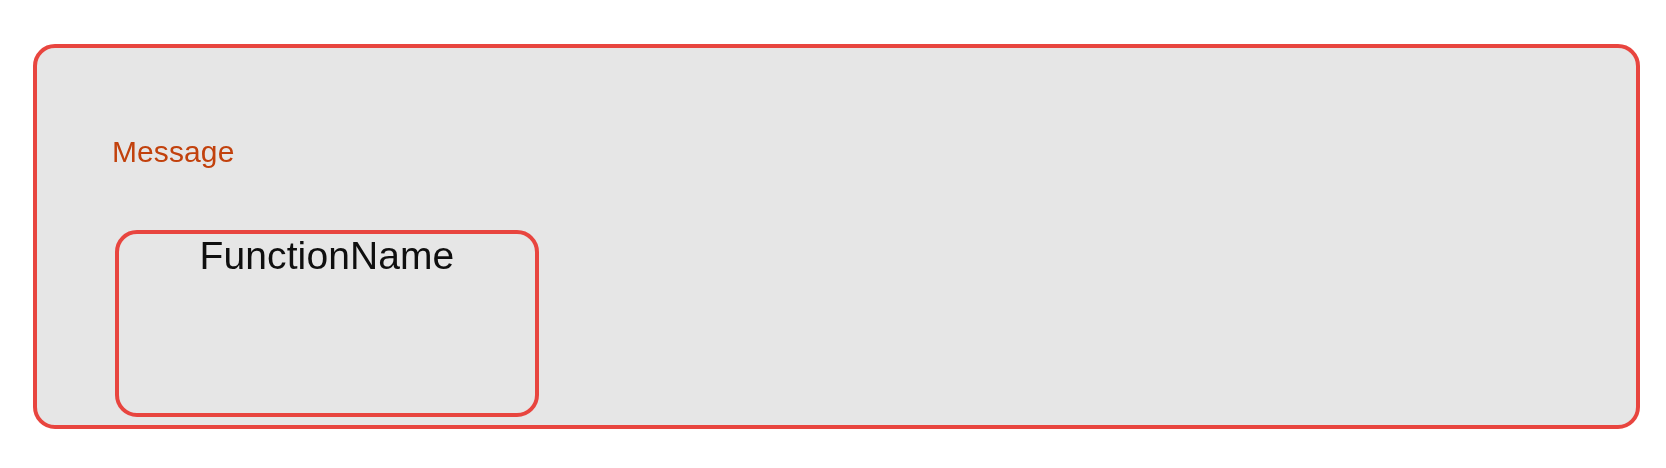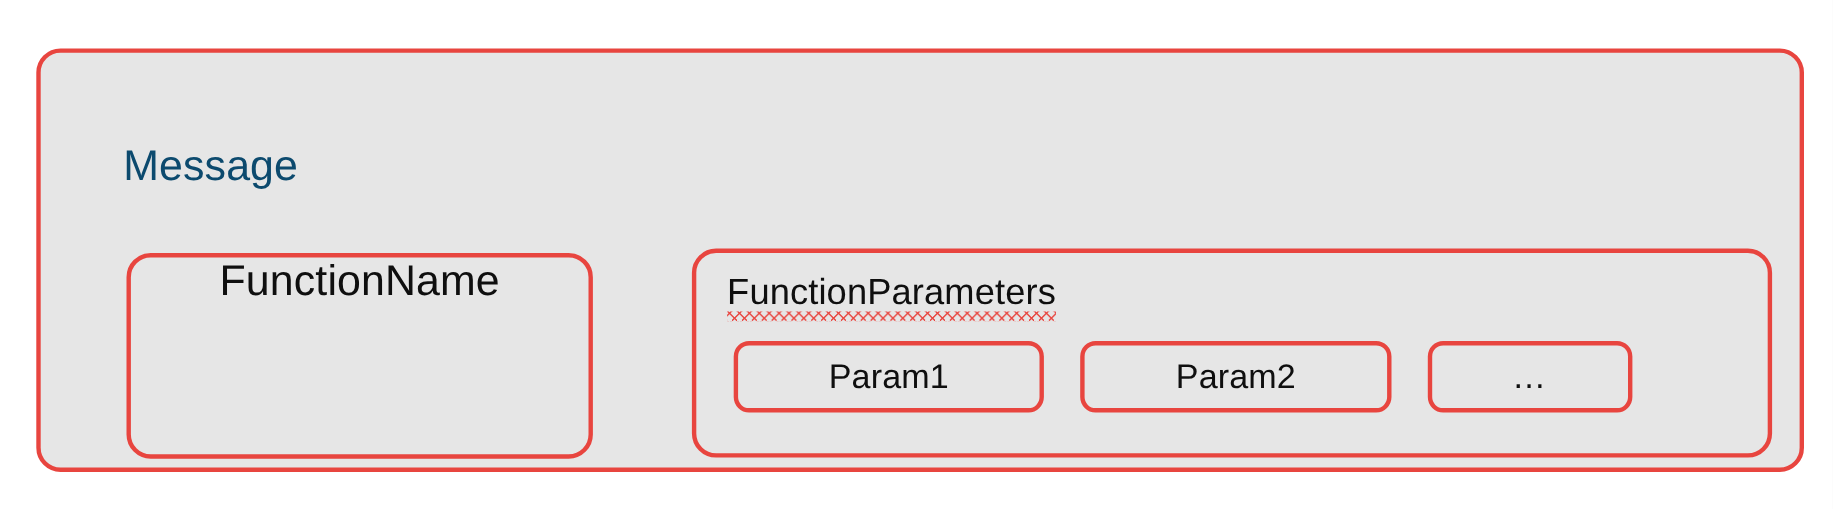--- a/index.html
+++ b/index.html
@@ -35,23 +35,23 @@
     left: 33px;
     top: 44px;
     width: 1607px;
     height: 385px;
   }
 
   #message-title {
     position: absolute;
     left: 75px;
     top: 82px;
-    font-size: 39px;
+    font-size: 30px;
     line-height: 44px;
-    color: #0c4a6e;
+    color: #c2410c;
     white-space: nowrap;
     letter-spacing: 0.1px;
   }
 
   
   #function-name-box {
     left: 78px;
     top: 182px;
     width: 424px;
     height: 187px;
@@ -148,35 +148,15 @@
 <div id="canvas">
 
   <div class="rbox" id="message-box">
 
     <span id="message-title">Message</span>
 
     <div class="rbox" id="function-name-box">
       <span id="function-name-label">FunctionName</span>
     </div>
 
-    <div class="rbox" id="function-parameters-box">
-
-      <span id="function-parameters-label-wrap">
-        <span id="function-parameters-label">FunctionParameters</span>
-        <span class="squiggle"></span>
-      </span>
-
-      <div id="param-row">
-        <div class="param-box w1">
-          <span>Param1</span>
-        </div>
-        <div class="param-box w2">
-          <span>Param2</span>
-        </div>
-        <div class="param-box w3">
-          <span class="ellipsis-text">…</span>
-        </div>
-      </div>
-
-    </div>
 
   </div>
 </div>
 
 </body></html>

